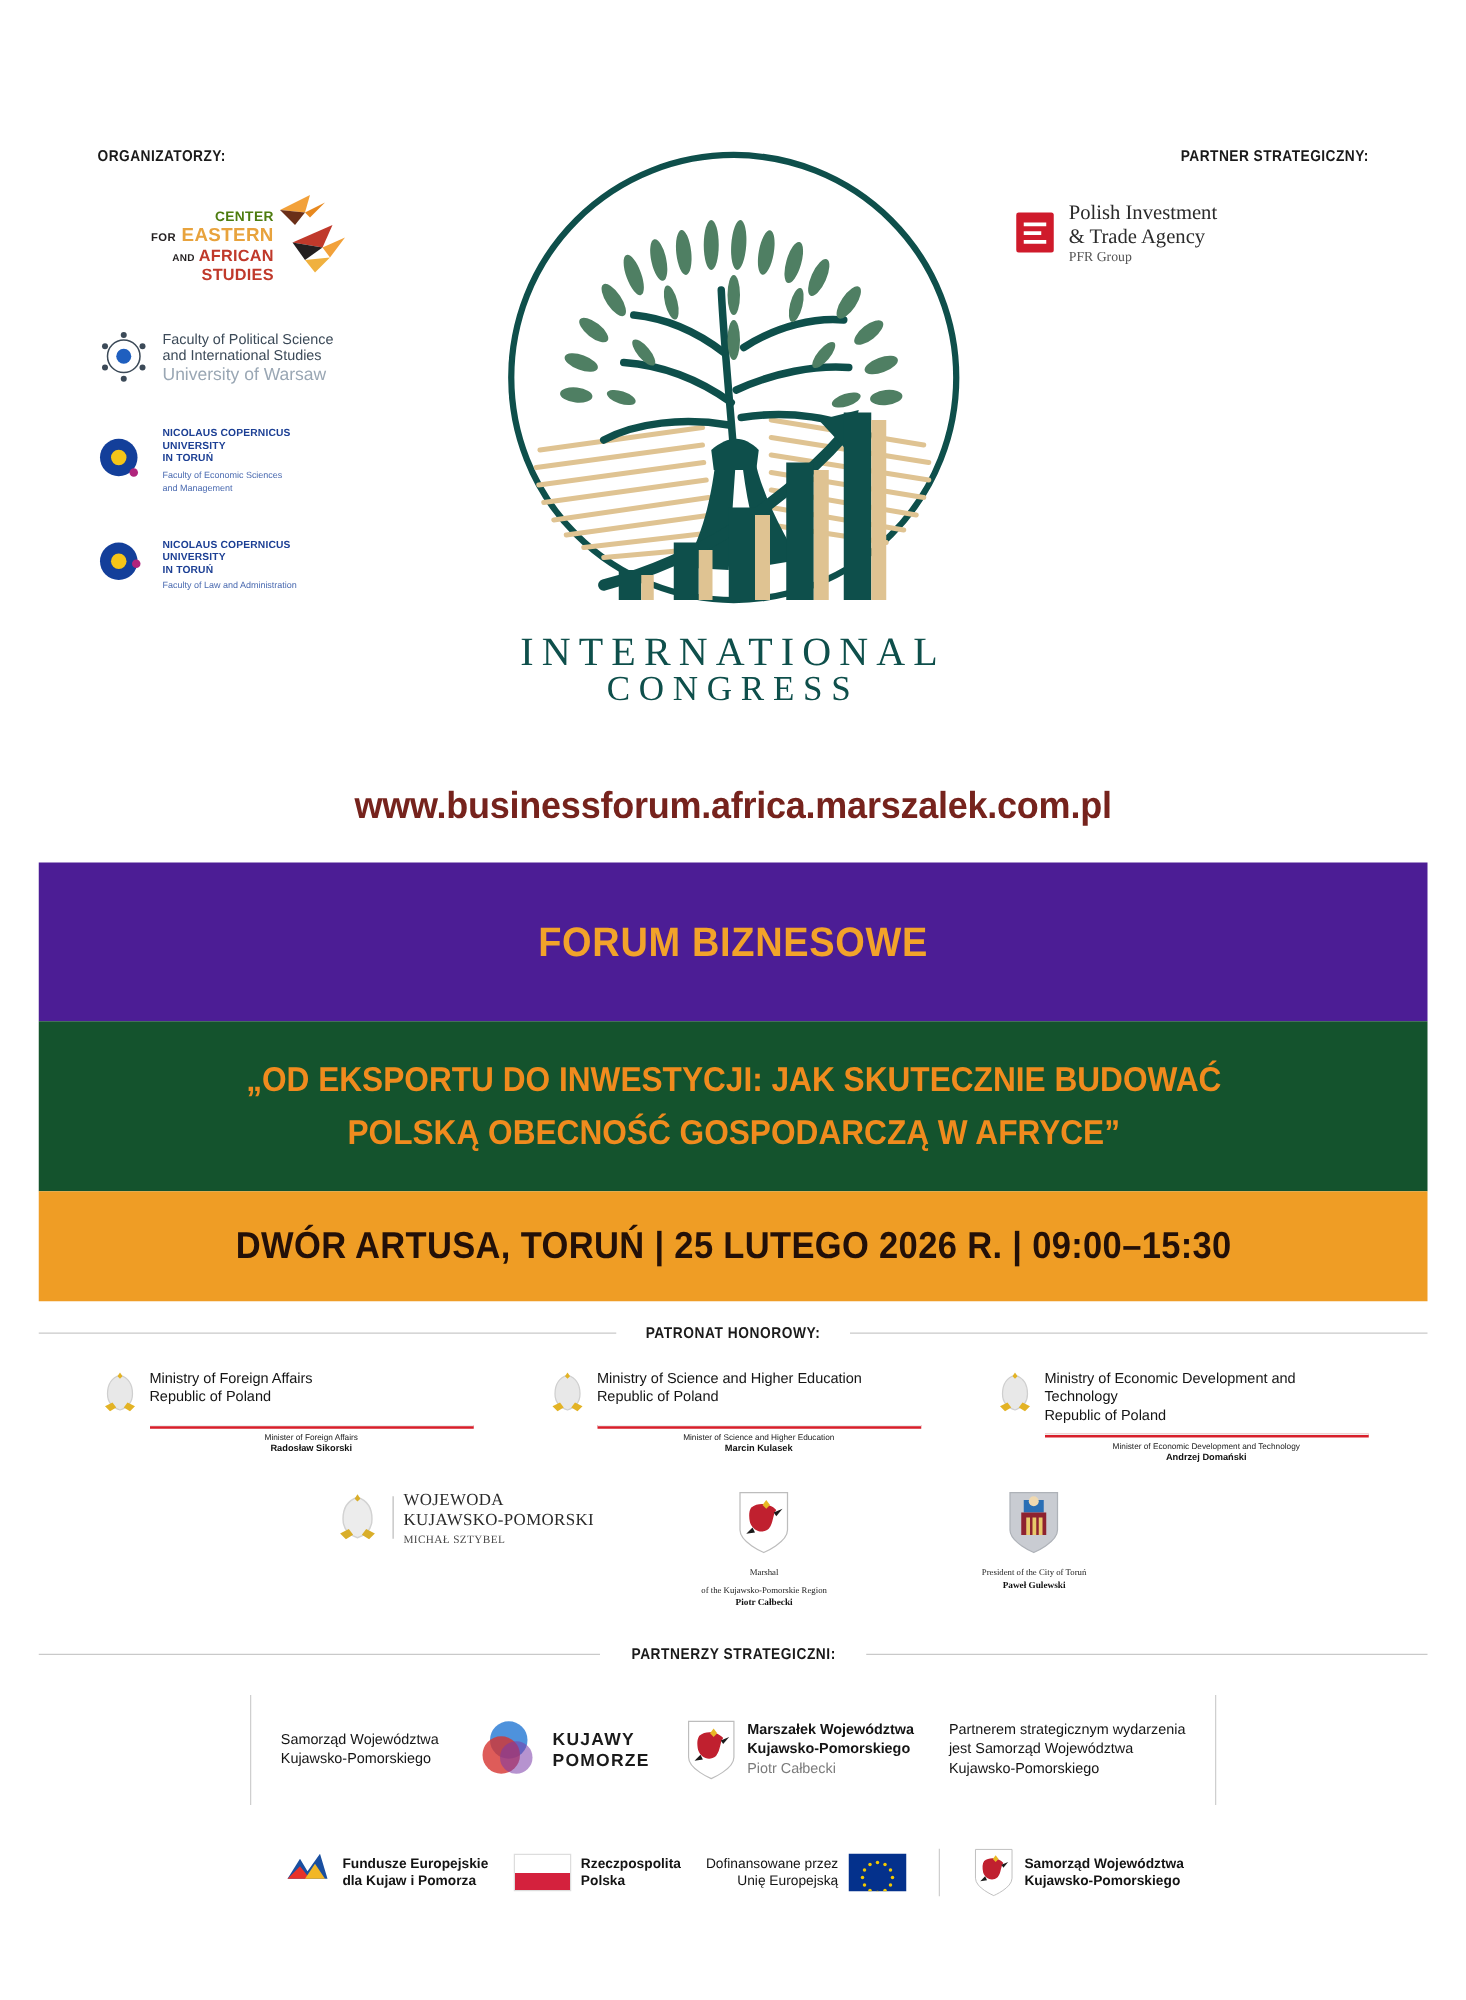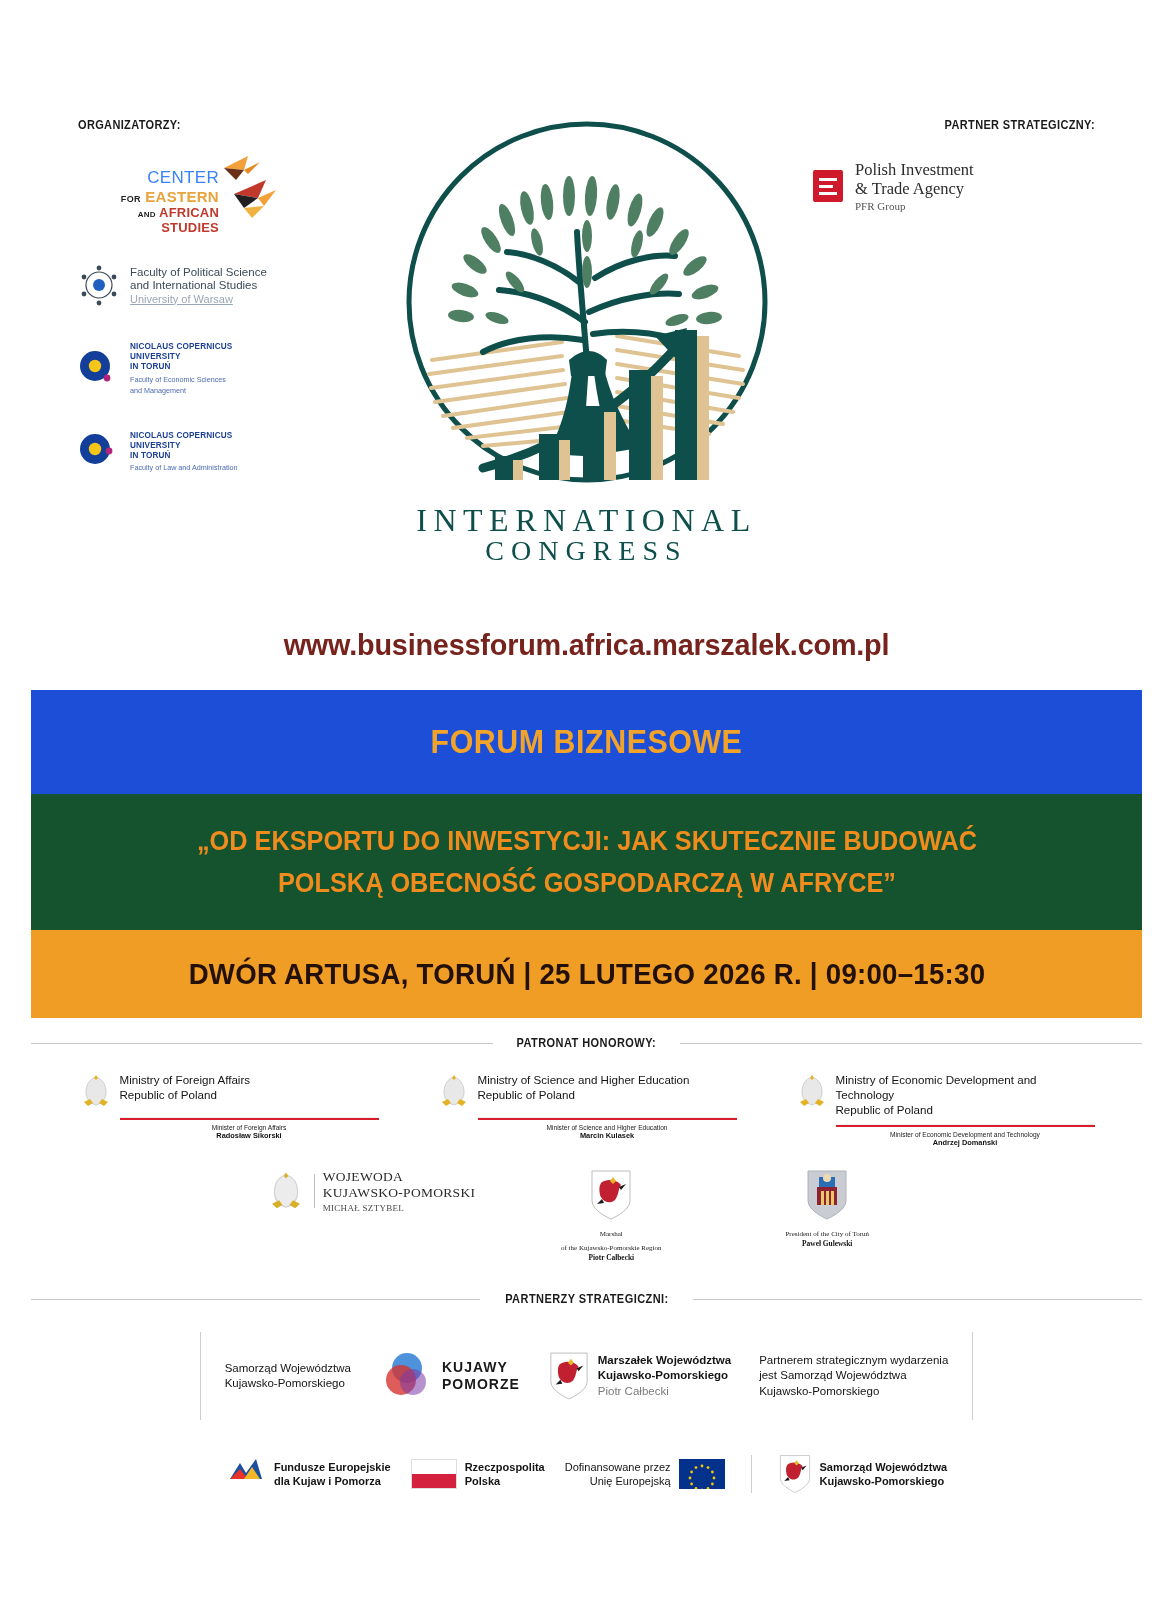--- a/index.html
+++ b/index.html
@@ -32,32 +32,32 @@
   
   .organizers {
     position: absolute;
     left: 78px; top: 118px;
     width: 280px;
   }
 
   
   .cesa { position: relative; width: 190px; height: 72px; margin-top: 26px; margin-left: 26px;}
   .cesa-text { position:absolute; left:0; top:10px; width:115px; text-align:right; }
-  .cesa-l1 { font-family:"Liberation Sans Narrow","Liberation Sans",sans-serif; font-weight:normal; font-size:17px; color:#3b82f6; letter-spacing:.3px;}
+  .cesa-l1 { font-family:"Liberation Sans Narrow","Liberation Sans",sans-serif; font-weight:bold; font-size:11px; color:#4d7c0f; letter-spacing:.3px;}
   .cesa-l2 { font-family:"Liberation Sans Narrow","Liberation Sans",sans-serif; font-weight:bold; font-size:15px; color:#e8a33d; letter-spacing:.3px;}
   .cesa-l2 .sm { color:#231f20; font-size:9px; }
   .cesa-l3 { font-family:"Liberation Sans Narrow","Liberation Sans",sans-serif; font-weight:bold; font-size:13px; color:#c0392b; letter-spacing:.2px;}
   .cesa-l3 .sm { color:#231f20; font-size:8px; }
   .cesa-birds { position:absolute; left:110px; top:-8px; width:80px; height:76px; }
 
   
   .uw { display:flex; align-items:center; gap:10px; margin-top:34px; }
   .uw-mark { width:42px; height:42px; position:relative; flex:none; }
   .uw-txt1 { font-size:11.5px; color:#3c4a58; line-height:13.5px; }
-  .uw-txt2 { font-size:11px; color:#9aa7b4; line-height:12px;text-decoration:underline; }
+  .uw-txt2 { font-size:14px; color:#9aa7b4; line-height:12px; }
 
   
   .ncu { display:flex; align-items:center; gap:14px; margin-top:36px; }
   .ncu-mark { width:38px; height:38px; position:relative; flex:none; }
   .ncu-t1 { font-size:8.2px; font-weight:bold; color:#1c3f94; line-height:10.2px; letter-spacing:.15px;}
   .ncu-t2 { font-size:7.2px; color:#4a6ab0; line-height:9px; margin-top:2px; }
 
   
   .partner-strat {
     position: absolute;
@@ -94,21 +94,21 @@
     position:absolute; top:628px; left:0; width:100%;
     text-align:center;
     font-family:"Liberation Sans Narrow","Liberation Sans",sans-serif;
     font-weight:bold; font-size:30px; color:#76231d; letter-spacing:-.2px;
     transform:scaleX(.96);
   }
 
   
   .banner { margin: 0 31px; }
   .band { display:flex; align-items:center; justify-content:center; text-align:center; }
-  .band-dark { background:#1d4ed8; height:104px; }
+  .band-dark { background:#4c1d95; height:127px; }
   .band-red  { background:#14532d; height:136px; }
   .band-org  { background:#ef9d25; height:88px; }
 
   .b-forum {
     font-family:"Liberation Sans Narrow","Liberation Sans",sans-serif;
     font-weight:bold; font-size:33px; color:#f2a32a; letter-spacing:.6px;
     transform:scaleX(.92);
   }
   .b-title {
     font-family:"Liberation Sans Narrow","Liberation Sans",sans-serif;

